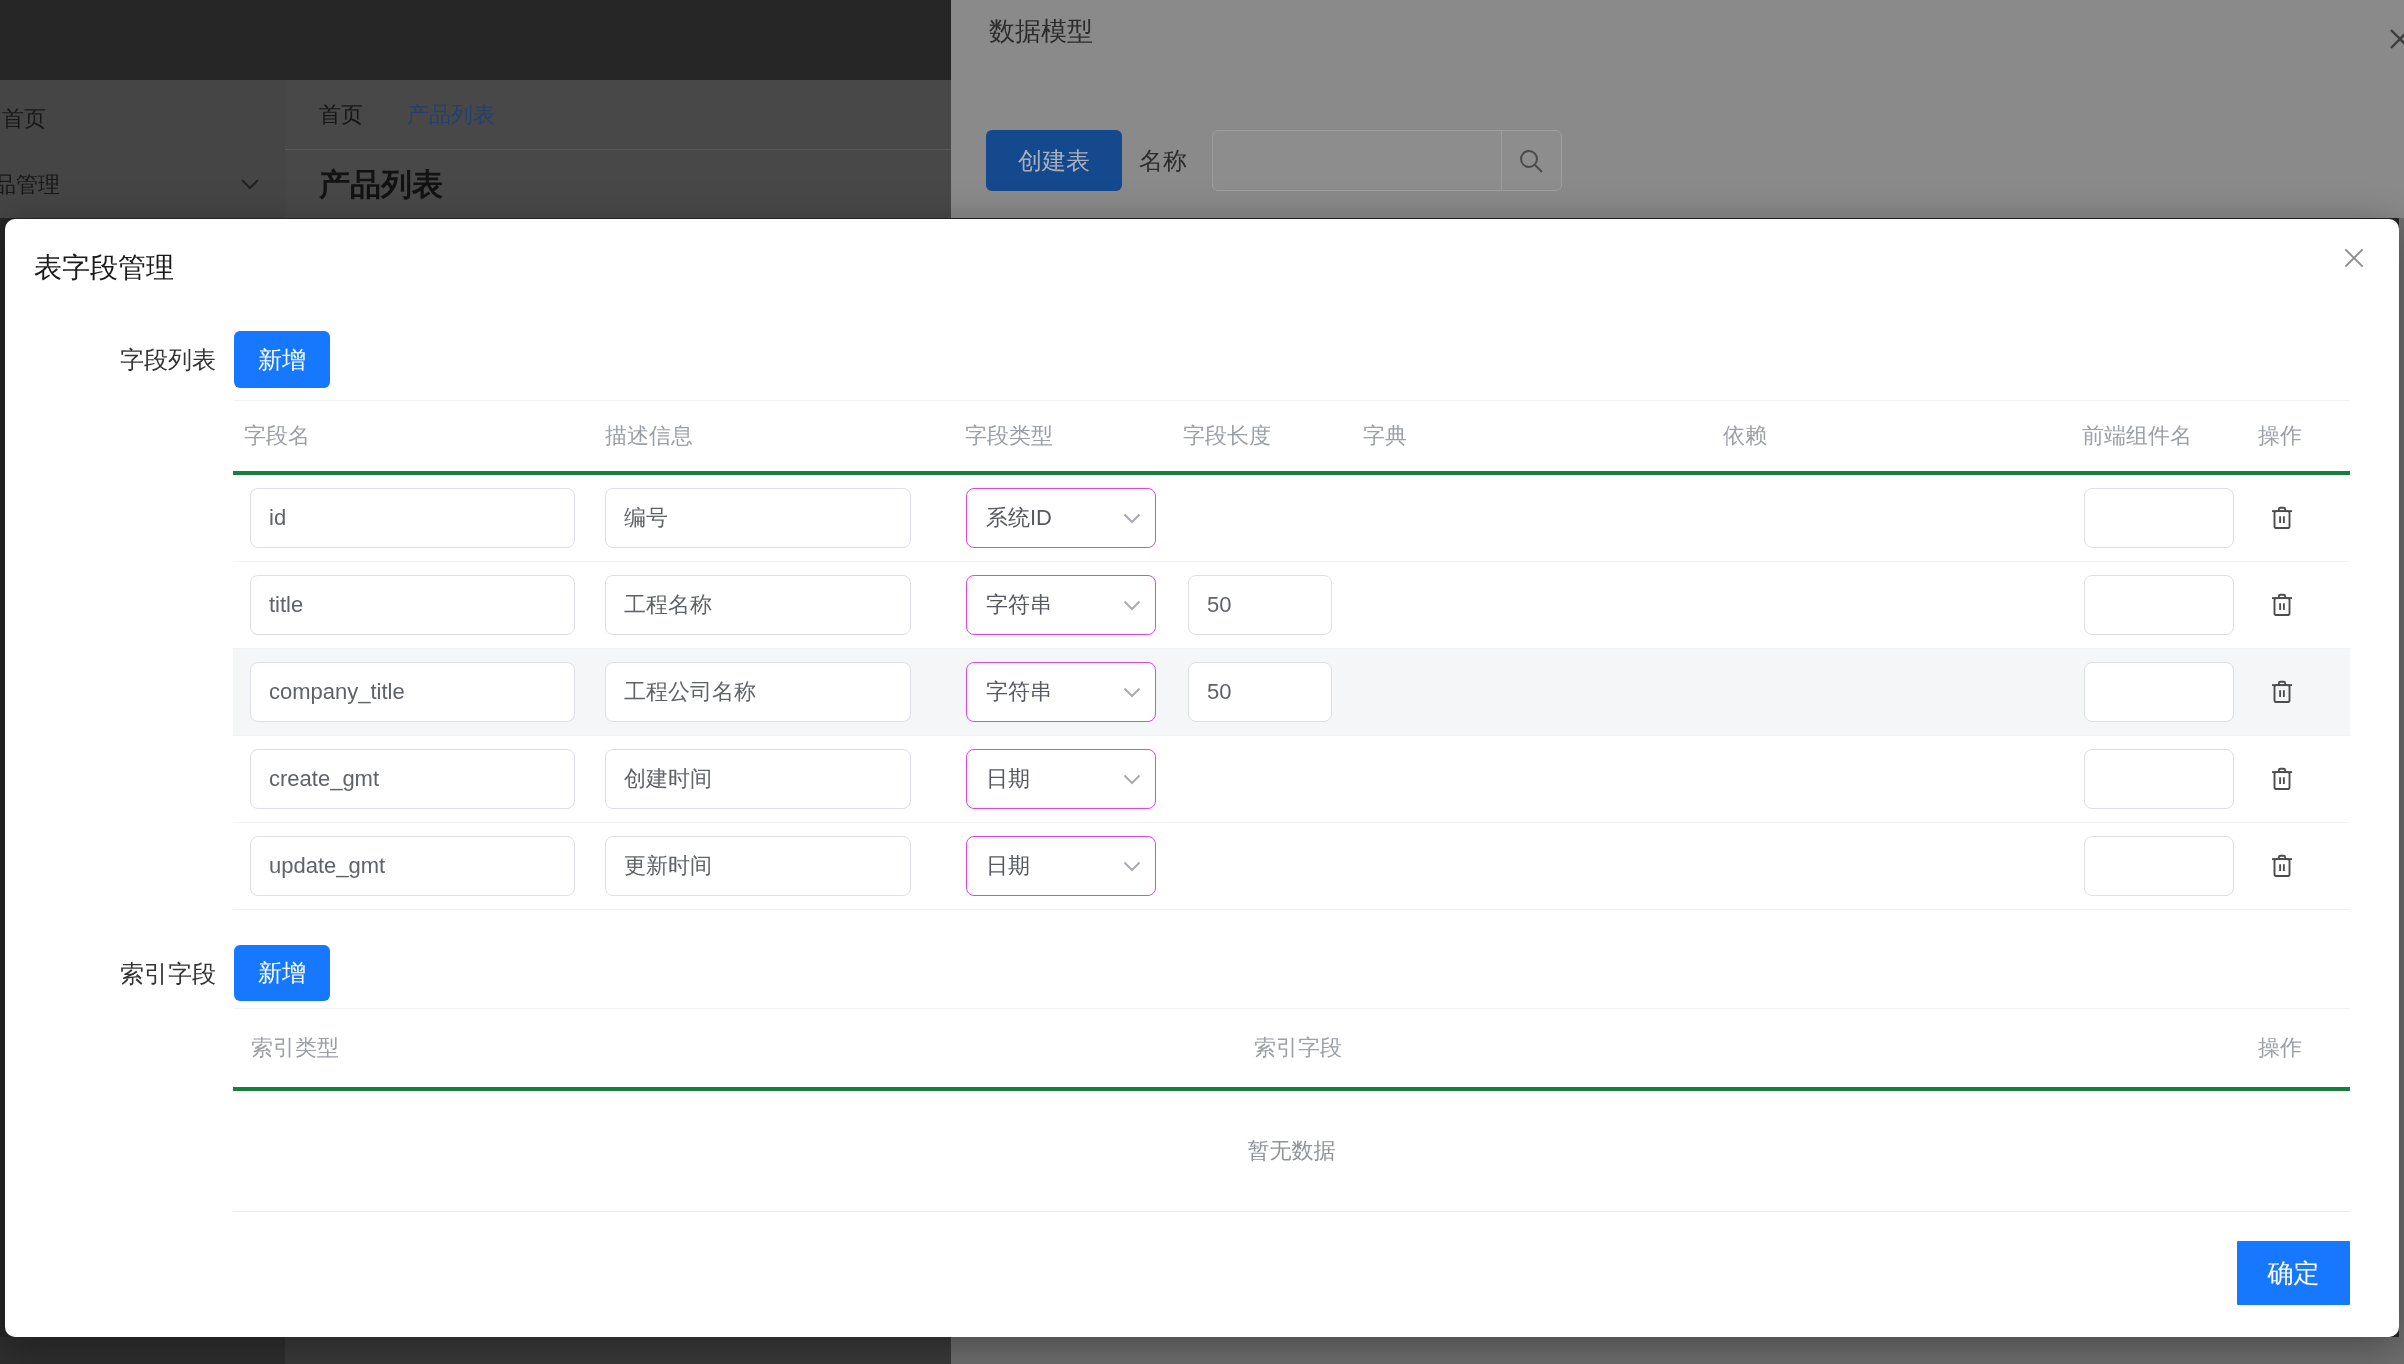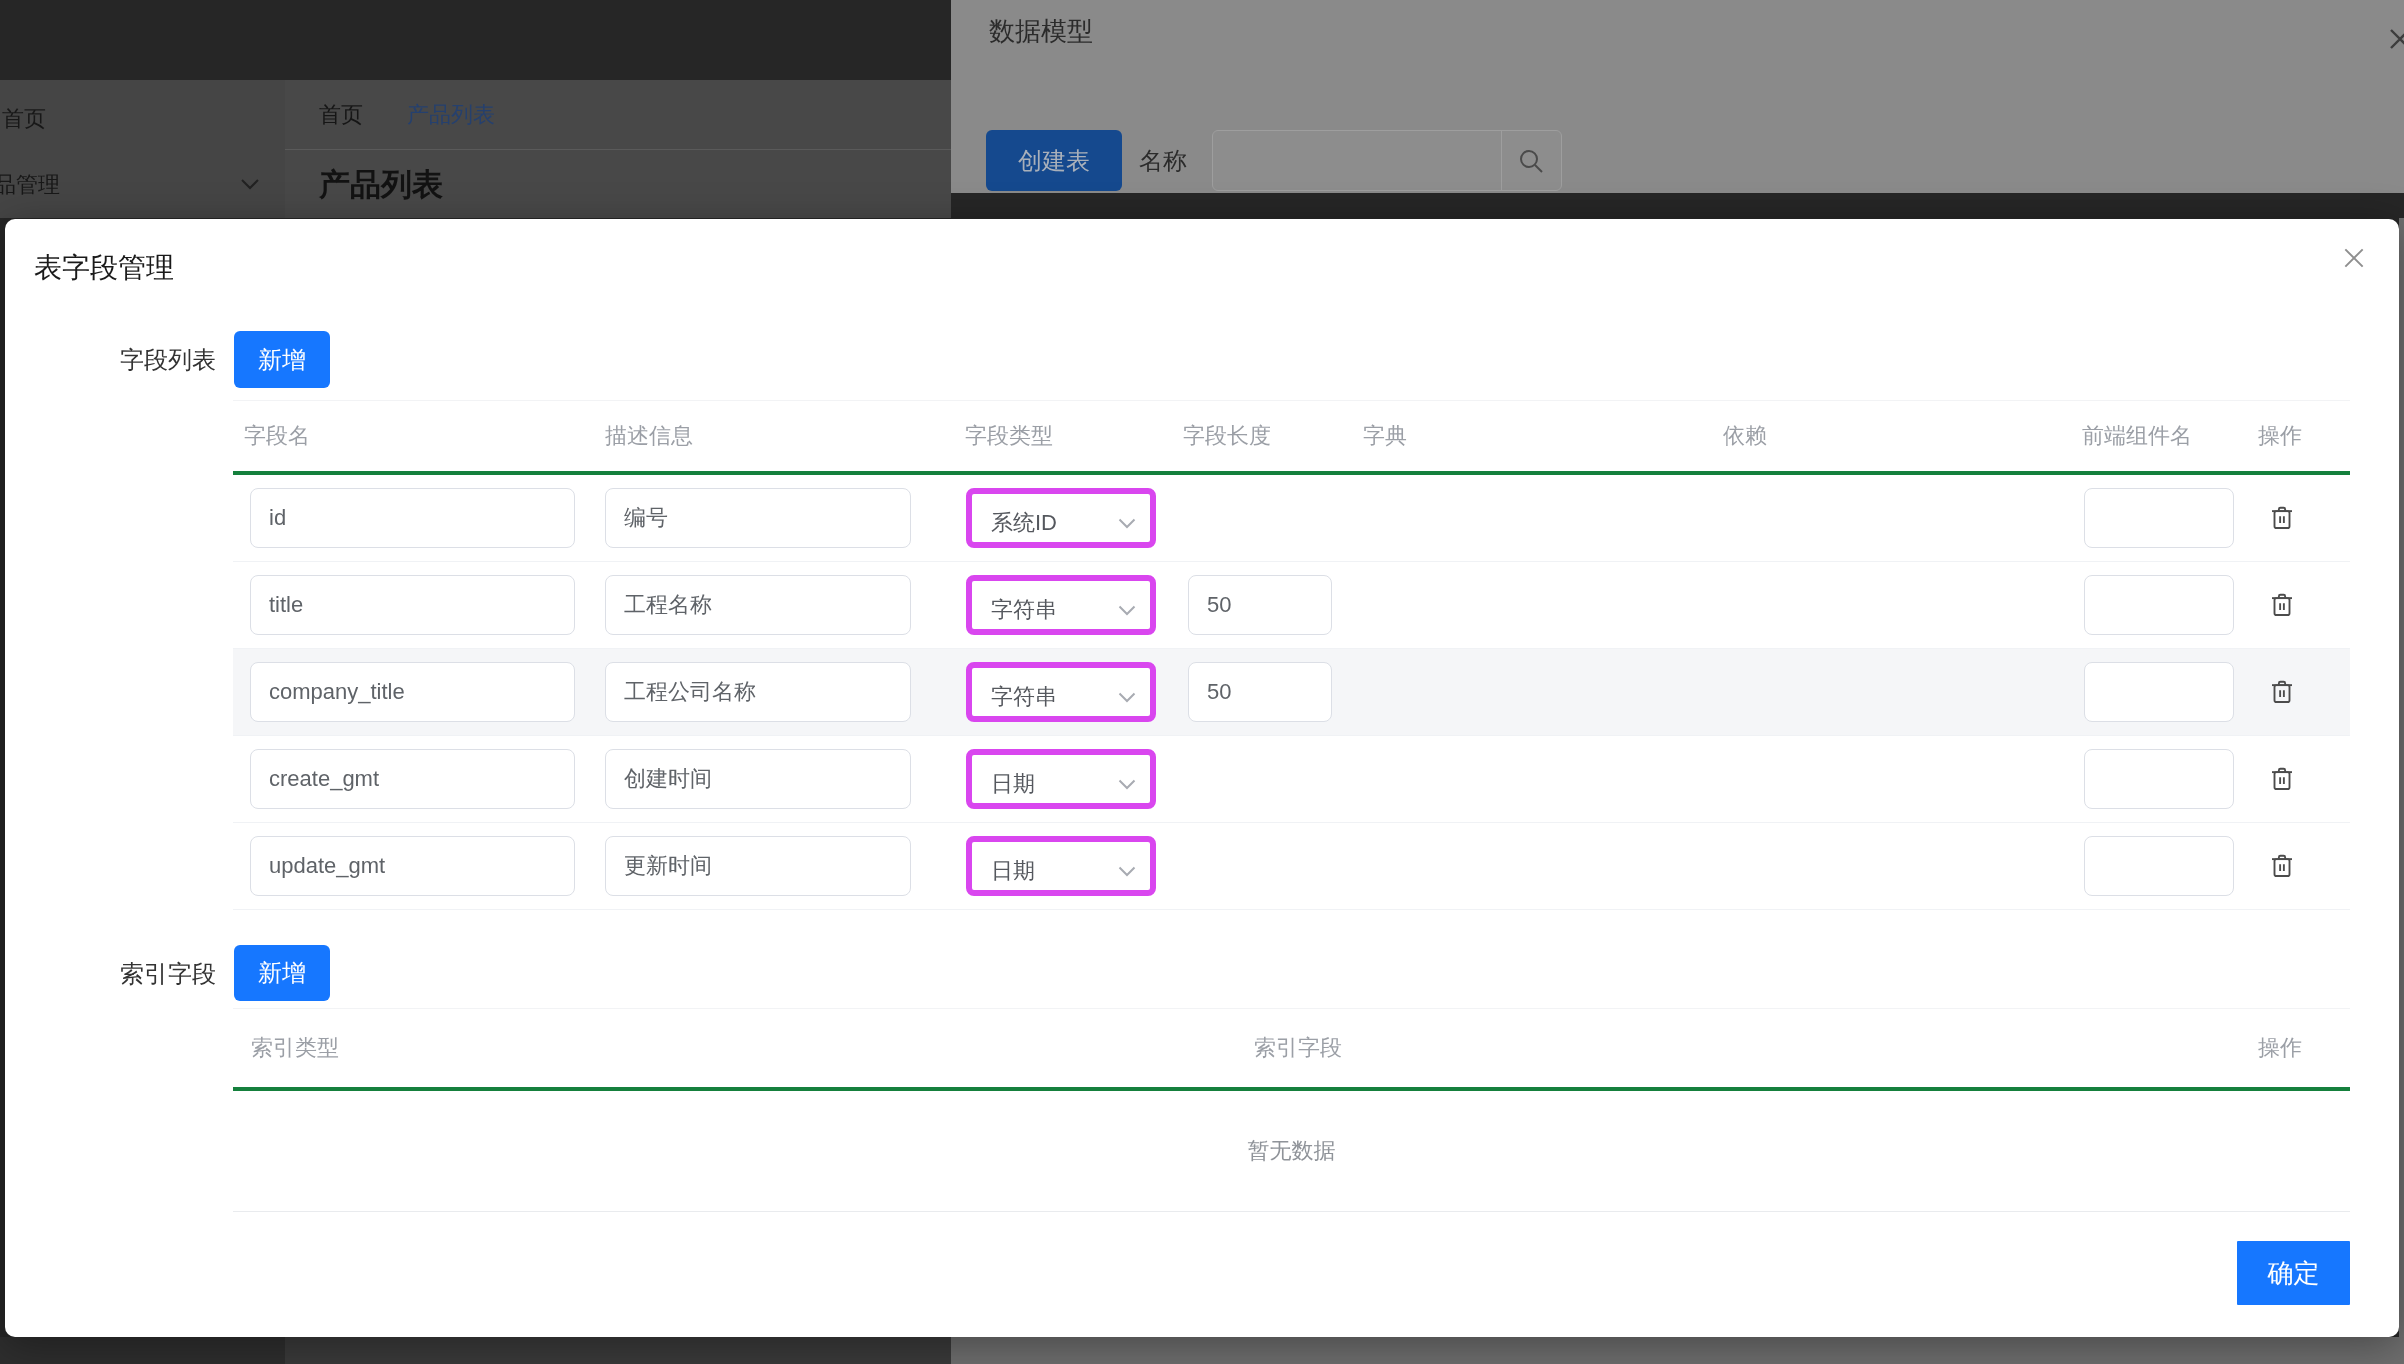--- a/index.html
+++ b/index.html
@@ -15,21 +15,21 @@
   .side-item1{left:2px;top:24px;font-size:22px;color:#181818;}
   .side-item2{left:-6px;top:90px;font-size:22px;color:#181818;}
   .side-chevron{left:240px;top:98px;width:20px;height:12px;color:#222;}
   .app-content{left:285px;top:80px;width:666px;height:138px;background:#484848;}
   .crumb-bar{left:0;top:0;width:666px;height:69px;border-bottom:1px solid #5a5a5a;}
   .crumb-home{left:34px;top:0;line-height:69px;font-size:22px;color:#161616;}
   .crumb-cur{left:122px;top:0;line-height:69px;font-size:22px;color:#25406e;}
   .page-title{left:34px;top:84px;font-size:31px;font-weight:bold;color:#121212;}
 
   
-  .drawer{left:951px;top:0;width:1453px;height:193px;background:#8a8a8a;overflow:hidden;}
+  .drawer{left:951px;top:0;width:1453px;height:218px;background:#8a8a8a;overflow:hidden;}
   .drawer-title{left:38px;top:14px;font-size:26px;color:#2b2b2b;}
   .drawer-close{left:1432px;top:22px;width:34px;height:34px;color:#3d3d3d;cursor:pointer;}
   .btn-create{left:35px;top:130px;width:136px;height:61px;background:#15498e;border-radius:6px;
               color:#a9b0ba;font-size:24px;display:flex;align-items:center;justify-content:center;cursor:pointer;}
   .drawer-name-label{left:188px;top:145px;font-size:24px;color:#2b2b2b;}
   .drawer-search{left:261px;top:130px;width:350px;height:61px;background:#8d8d8d;
                  border:1px solid #9e9e9e;border-radius:6px;box-sizing:border-box;}
   .drawer-search input{position:absolute;left:0;top:0;width:288px;height:59px;border:none;outline:none;
                  background:transparent;font-size:22px;color:#2b2b2b;padding:0 14px;box-sizing:border-box;}
   .search-sep{position:absolute;right:59px;top:0;width:1px;height:59px;background:#9e9e9e;}
@@ -70,21 +70,21 @@
 
   .frow{position:relative;height:86px;border-bottom:1px solid #f0f2f5;}
   .frow.alt{background:#f5f6f8;}
   .cell-input{position:absolute;top:13px;height:60px;border:1px solid #dcdfe6;border-radius:8px;
               box-sizing:border-box;font-size:22px;color:#5f6368;padding:12px 18px;outline:none;background:#fff;
               font-family:"Liberation Sans","DejaVu Sans",sans-serif;}
   .in-name{left:17px;width:325px;}
   .in-desc{left:372px;width:306px;}
   .in-len{left:955px;width:144px;}
   .in-comp{left:1851px;width:150px;padding:0 10px;}
-  .sel{position:absolute;left:733px;top:13px;width:190px;height:60px;border:6px solid #d946ef;border-radius:8px;
+  .sel{position:absolute;left:733px;top:13px;width:190px;height:60px;border:1px solid #d946ef;border-radius:8px;
        box-sizing:border-box;background:#fff;cursor:pointer;}
   .sel .sel-text{position:absolute;left:19px;top:0;line-height:58px;font-size:22px;color:#55585e;white-space:nowrap;}
   .sel .sel-arrow{position:absolute;right:14px;top:24px;width:18px;height:11px;color:#a8abb2;}
   .btn-trash{position:absolute;left:2034px;top:23px;width:40px;height:40px;background:none;border:none;
              color:#4c4c4c;cursor:pointer;padding:0;}
   .empty-row{position:relative;height:120px;border-bottom:1px solid #e9ebee;}
   .empty-text{position:absolute;left:0;width:100%;text-align:center;line-height:120px;
               font-size:22px;color:#8f9399;}
   svg{display:block;}
 </style>

